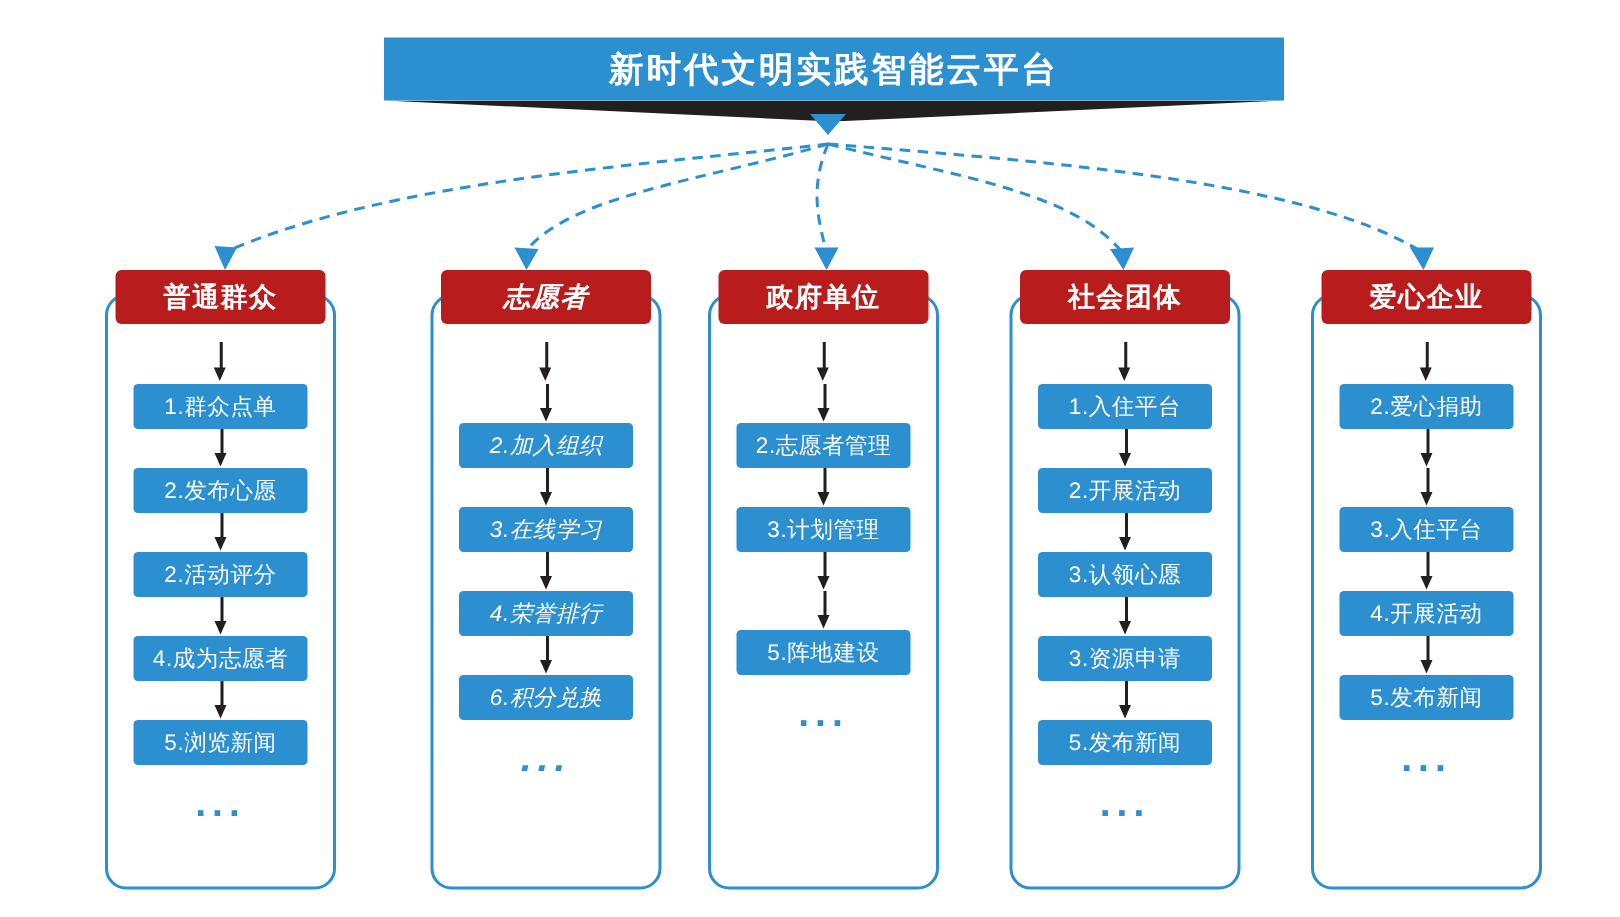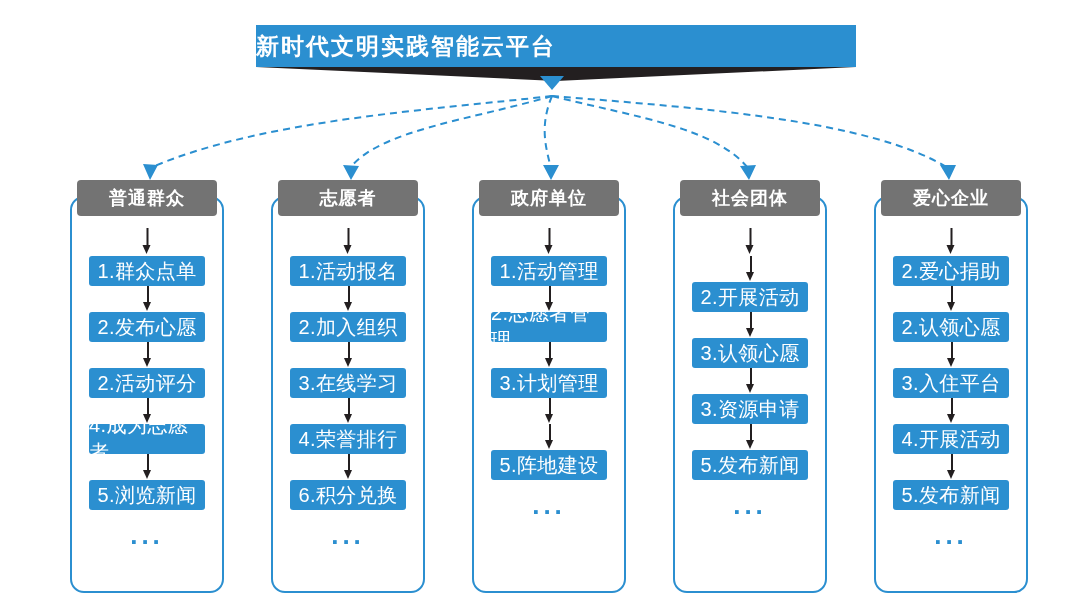--- a/index.html
+++ b/index.html
@@ -31,21 +31,21 @@
   
   .title-banner {
     position: absolute;
     left: 256px;
     top: 25px;
     width: 600px;
     height: 42px;
     background: #2b8fd0;
     display: flex;
     align-items: center;
-    justify-content: flex-start;
+    justify-content: center;
     z-index: 3;
   }
   .title-banner .title-text {
     color: #ffffff;
     font-size: 23px;
     font-weight: bold;
     letter-spacing: 2px;
   }
   
   .title-chevron {
@@ -76,33 +76,33 @@
     top: 196px;
     width: 154px;
     height: 397px;
     border: 2px solid #2b8fd0;
     border-radius: 14px;
     box-sizing: border-box;
     background: #ffffff;
     z-index: 2;
   }
   .col-0 { left: 70px; }
-  .col-1 { left: 271px; }
+  .col-1 { left: 287px; font-style: italic; }
   .col-2 { left: 472px; text-decoration: underline; }
   .col-3 { left: 673px; }
   .col-4 { left: 874px; }
 
   .col-header {
     position: absolute;
     top: -18px;
     left: 50%;
     transform: translateX(-50%);
     width: 140px;
     height: 36px;
-    background: #737373;
+    background: #b91c1c;
     border-radius: 4px;
     display: flex;
     align-items: center;
     justify-content: center;
     color: #ffffff;
     font-size: 18px;
     font-weight: bold;
     letter-spacing: 1px;
     z-index: 4;
   }
@@ -119,21 +119,21 @@
 
   .node {
     width: 116px;
     height: 30px;
     background: #2b8fd0;
     border-radius: 3px;
     display: flex;
     align-items: center;
     justify-content: center;
     color: #ffffff;
-    font-size: 20px;
+    font-size: 15px;
     letter-spacing: 0.4px;
   }
 
   .down-arrow {
     width: 9px;
     height: 26px;
     position: relative;
   }
   .down-arrow::before {
     content: "";
@@ -235,72 +235,70 @@
       <div class="down-arrow"></div>
       <div class="node">5.浏览新闻</div>
       <div class="ellipsis">...</div>
     </div>
   </div>
 
   <div class="column col-1">
     <div class="col-header">志愿者</div>
     <div class="entry-arrow"></div>
     <div class="col-body">
-      <div class="node">1.活动报名</div>
       <div class="down-arrow"></div>
       <div class="node">2.加入组织</div>
       <div class="down-arrow"></div>
       <div class="node">3.在线学习</div>
       <div class="down-arrow"></div>
       <div class="node">4.荣誉排行</div>
       <div class="down-arrow"></div>
       <div class="node">6.积分兑换</div>
       <div class="ellipsis">...</div>
     </div>
   </div>
 
   <div class="column col-2">
     <div class="col-header">政府单位</div>
     <div class="entry-arrow"></div>
     <div class="col-body">
-      <div class="node">1.活动管理</div>
       <div class="down-arrow"></div>
       <div class="node">2.志愿者管理</div>
       <div class="down-arrow"></div>
       <div class="node">3.计划管理</div>
       <div class="down-arrow"></div>
       <div class="down-arrow"></div>
       <div class="node">5.阵地建设</div>
       <div class="ellipsis">...</div>
     </div>
   </div>
 
   <div class="column col-3">
     <div class="col-header">社会团体</div>
     <div class="entry-arrow"></div>
     <div class="col-body">
+      <div class="node">1.入住平台</div>
       <div class="down-arrow"></div>
       <div class="node">2.开展活动</div>
       <div class="down-arrow"></div>
       <div class="node">3.认领心愿</div>
       <div class="down-arrow"></div>
       <div class="node">3.资源申请</div>
       <div class="down-arrow"></div>
       <div class="node">5.发布新闻</div>
       <div class="ellipsis">...</div>
     </div>
   </div>
 
   <div class="column col-4">
     <div class="col-header">爱心企业</div>
     <div class="entry-arrow"></div>
     <div class="col-body">
       <div class="node">2.爱心捐助</div>
       <div class="down-arrow"></div>
-      <div class="node">2.认领心愿</div>
       <div class="down-arrow"></div>
       <div class="node">3.入住平台</div>
       <div class="down-arrow"></div>
       <div class="node">4.开展活动</div>
       <div class="down-arrow"></div>
       <div class="node">5.发布新闻</div>
       <div class="ellipsis">...</div>
     </div>
   </div>
 

